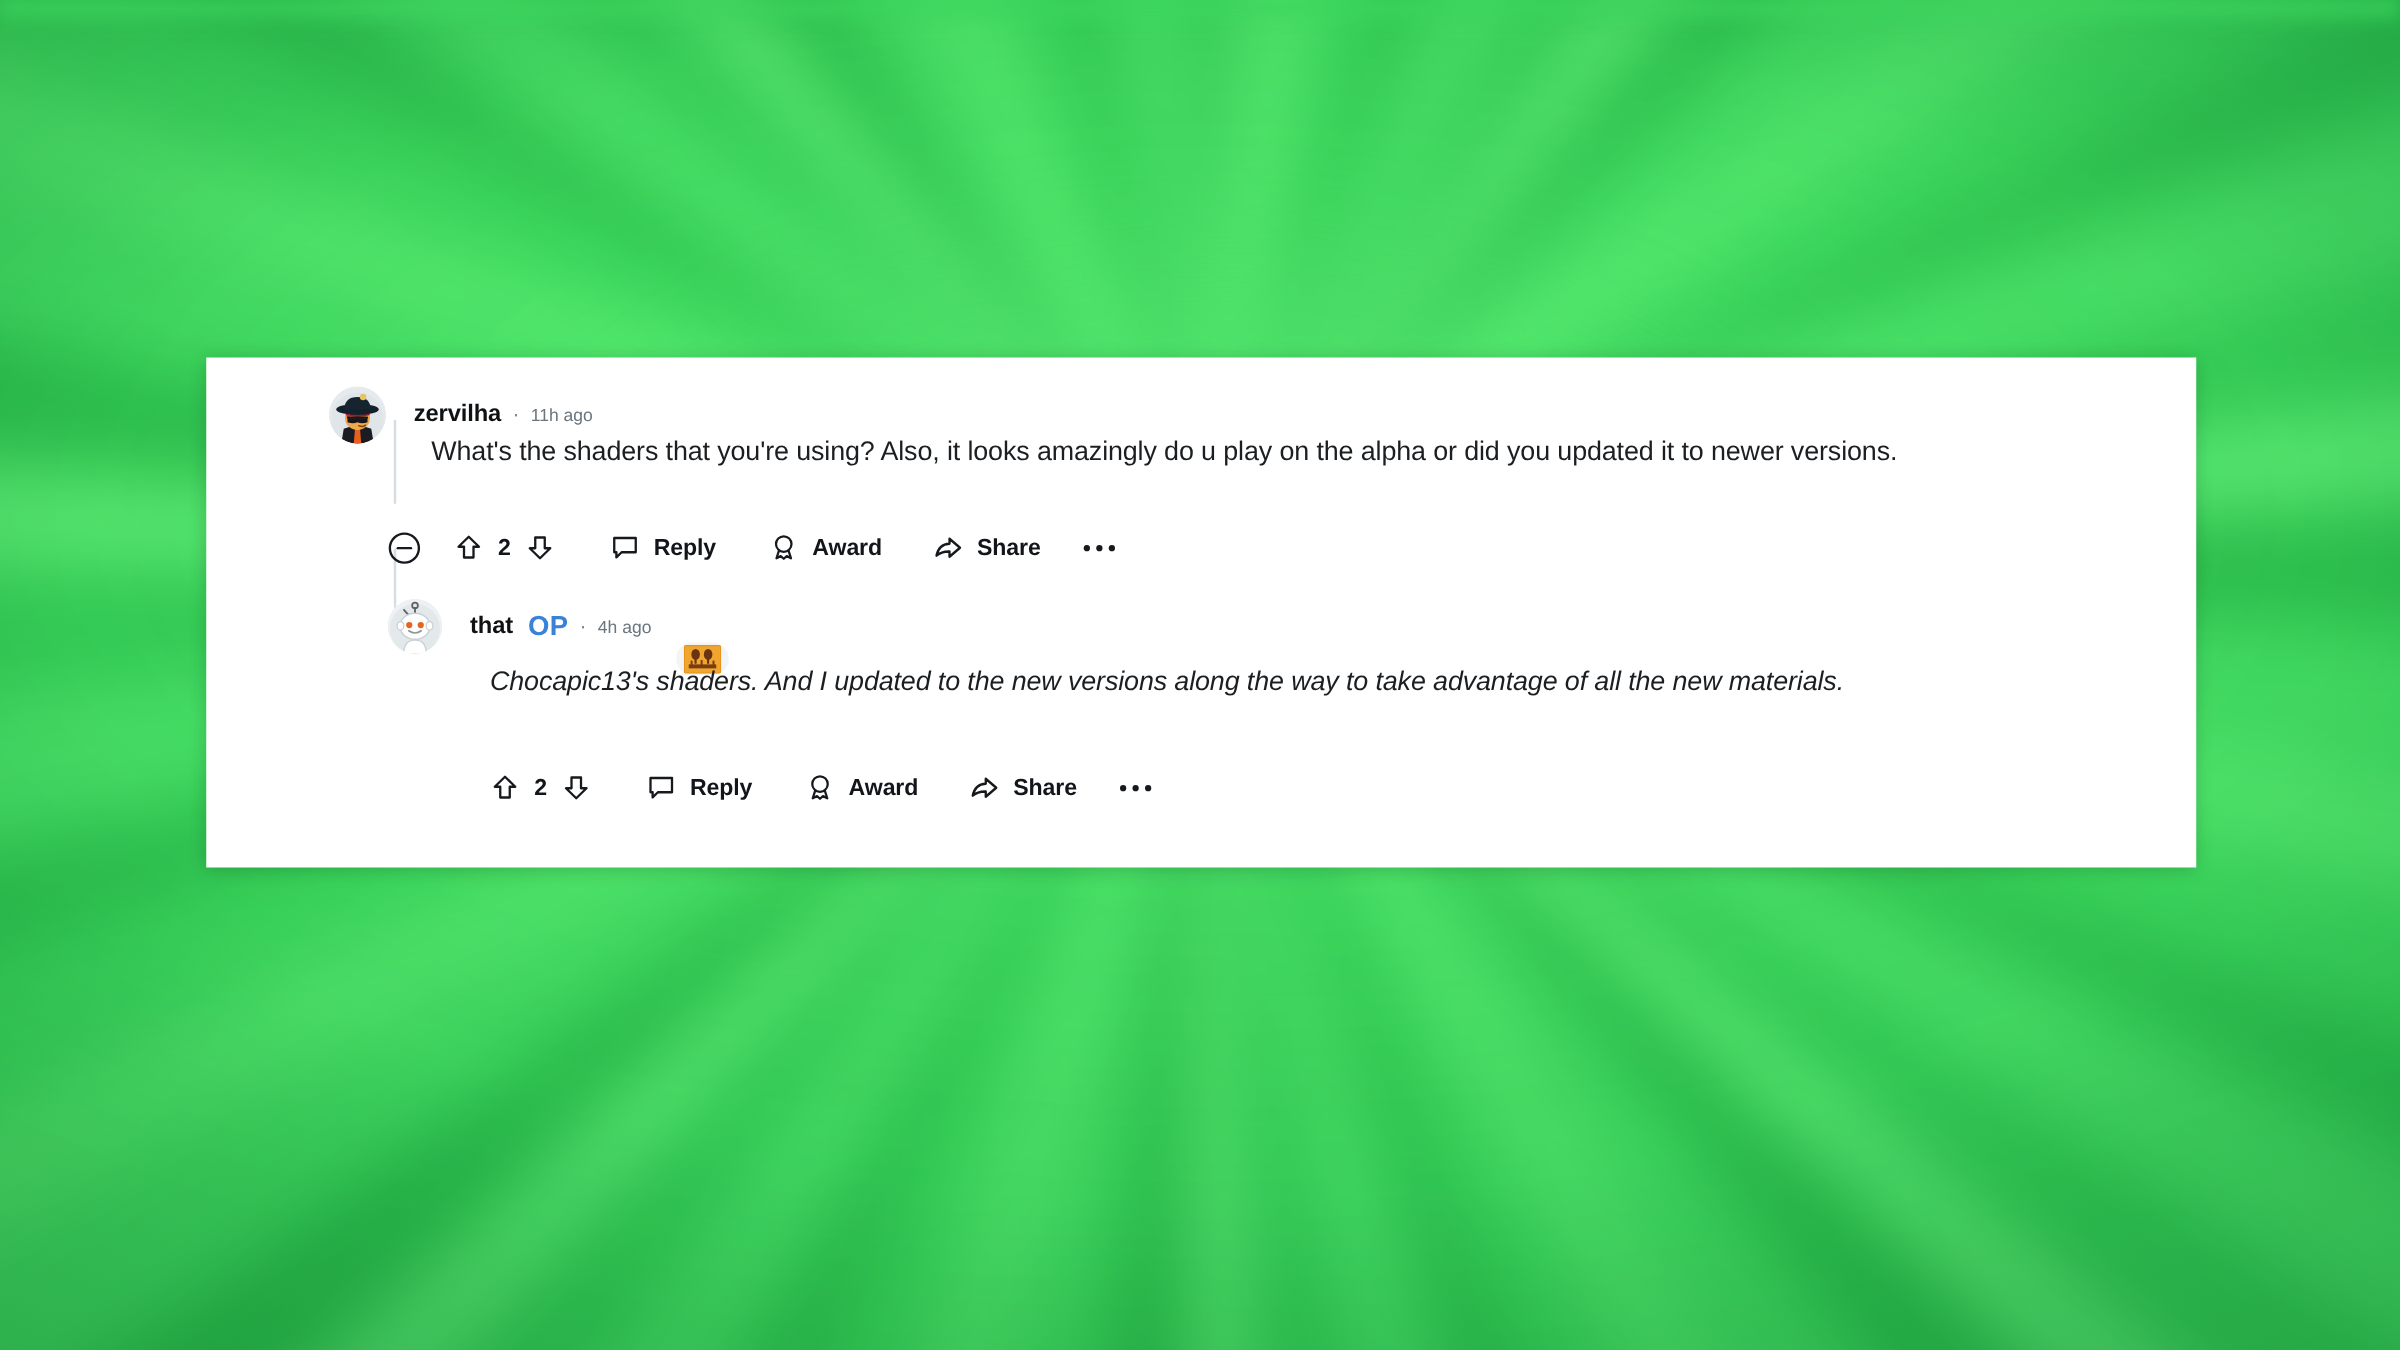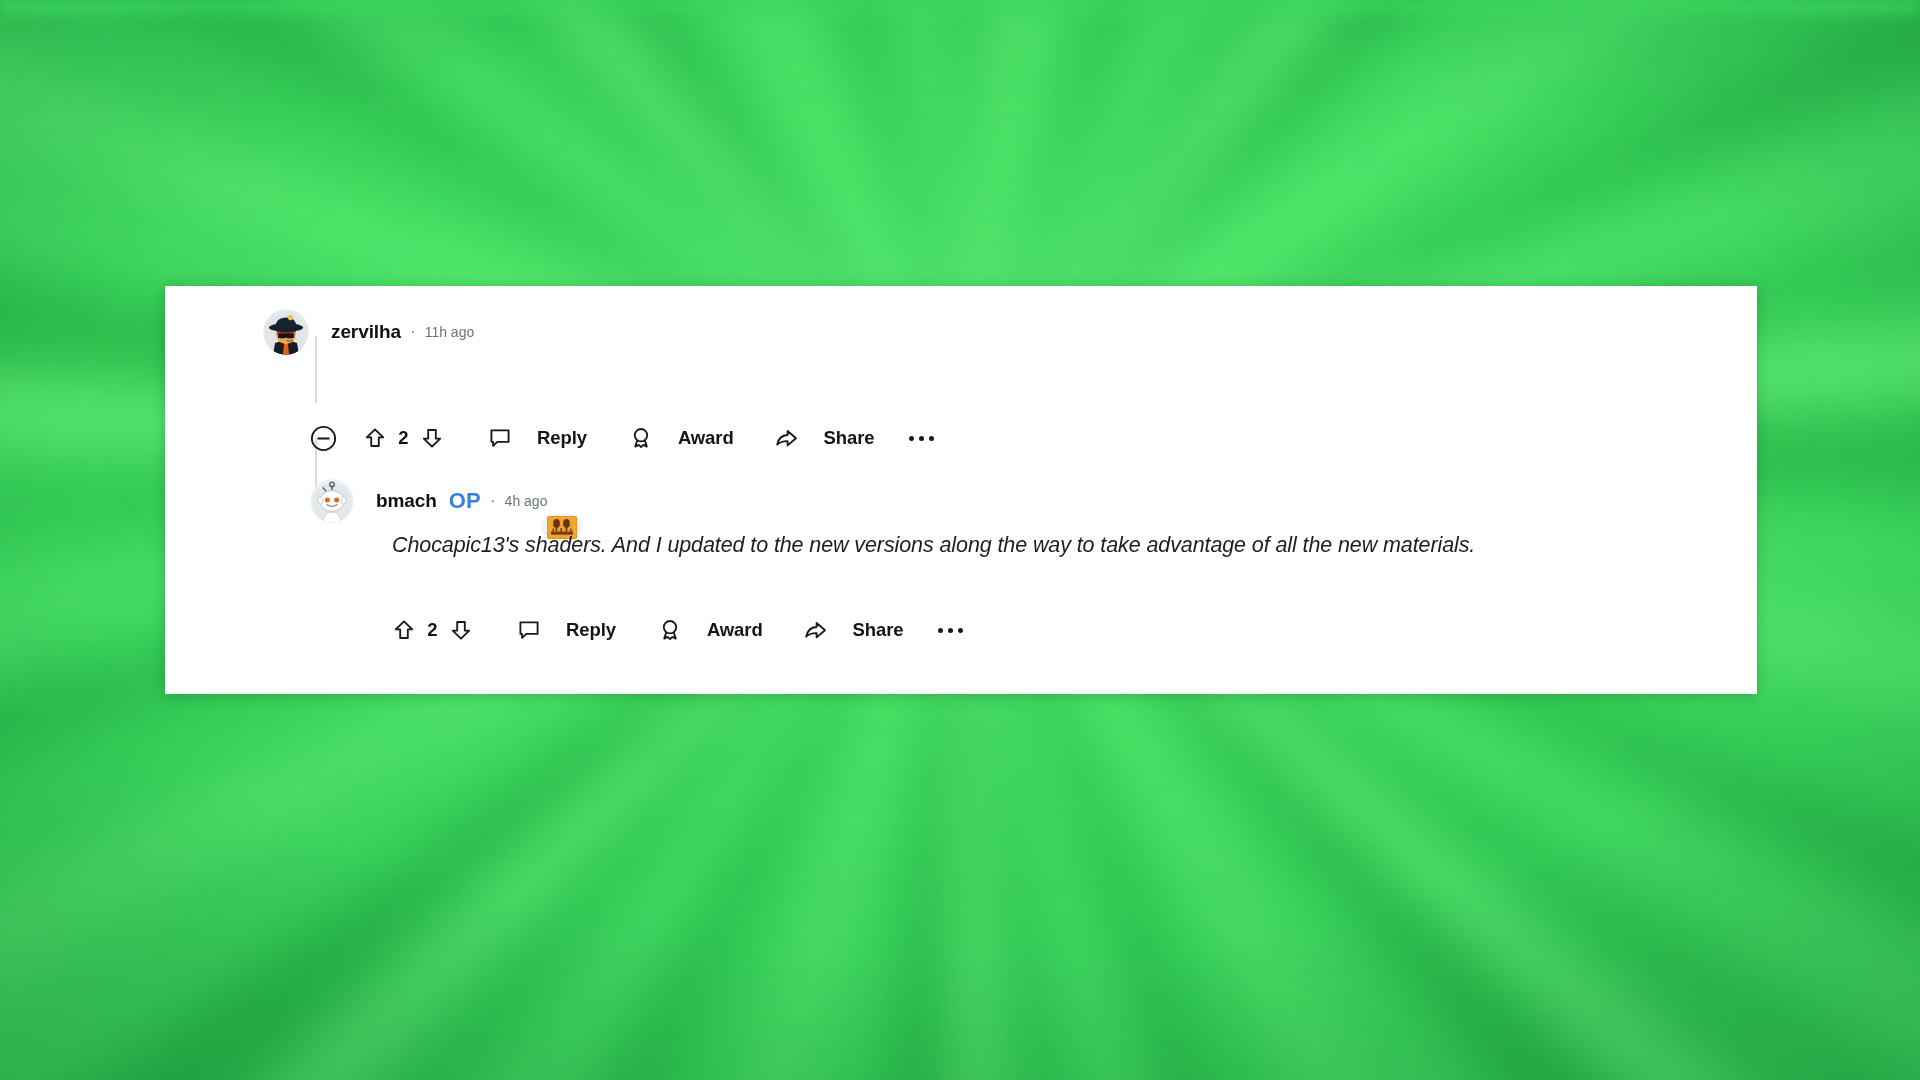--- a/index.html
+++ b/index.html
@@ -120,21 +120,21 @@
   .cbody.lvl1 { left:180px; top:60px;  width:1350px; }
   .cbody.lvl2 { left:227px; top:244px; width:1300px;font-style:italic; }
 
   
   .actions { position:absolute; display:flex; align-items:center; height:32px; }
   .actions.lvl1 { left:145px; top:136px; }
   .actions.lvl2 { left:227px; top:328px; }
 
   .act {
     display:flex; align-items:center;
-    color:#12151a; cursor:pointer;gap:14px;
+    color:#12151a; cursor:pointer;
   }
   .act .lbl {
     font-size:18.5px; font-weight:700;
     margin-left:11px; color:#12151a; letter-spacing:-.1px;
   }
   .collapse-btn { margin-right:26px; display:flex; align-items:center; }
 
   .votes { display:flex; align-items:center; }
   .score {
     font-size:18.5px; font-weight:700; color:#12151a;
@@ -192,20 +192,21 @@
             <path d="M12.5 18.5 q0 -10 10.5 -10 q10.5 0 10.5 10 z" fill="#16242f"></path>
             <circle cx="27.5" cy="8.6" r="2.6" fill="#e7c463"></circle>
           </g>
         </svg>
       </span>
       <span class="uname">zervilha</span>
       <span class="meta-dot">·</span>
       <span class="ago">11h ago</span>
     </div>
 
+    <div class="cbody lvl1">What's the shaders that you're using? Also, it looks amazingly do u play on the alpha or did you updated it to newer versions.</div>
 
     <div class="actions lvl1">
       <span class="collapse-btn">
         <svg width="27" height="27" viewBox="0 0 27 27" aria-hidden="true">
           <circle cx="13.5" cy="13.5" r="11.6" fill="none" stroke="#16191d" stroke-width="1.9"></circle>
           <line x1="8.2" y1="13.5" x2="18.8" y2="13.5" stroke="#16191d" stroke-width="1.9" stroke-linecap="round"></line>
         </svg>
       </span>
 
       <span class="votes">
@@ -284,21 +285,21 @@
             <ellipse cx="10.4" cy="21.6" rx="2.7" ry="3.4" fill="#ffffff" stroke="#c9d0d5" stroke-width="1"></ellipse>
             <ellipse cx="33.6" cy="21.6" rx="2.7" ry="3.4" fill="#ffffff" stroke="#c9d0d5" stroke-width="1"></ellipse>
 
             <circle cx="17.4" cy="21" r="2.5" fill="#e8641d"></circle>
             <circle cx="26.6" cy="21" r="2.5" fill="#e8641d"></circle>
 
             <path d="M17 25.6 q5 3.6 10 0" stroke="#8d949a" stroke-width="1.3" fill="none" stroke-linecap="round"></path>
           </g>
         </svg>
       </span>
-      <span class="uname">bmach</span>
+      <span class="uname">that</span>
       <span class="op-badge">OP</span>
       <span class="meta-dot">·</span>
       <span class="ago">4h ago</span>
     </div>
 
     <div class="flair">
       <svg class="flair-img" viewBox="0 0 30 23" aria-hidden="true">
         <rect width="30" height="23" fill="#e8931c"></rect>
         <rect x="1" y="1" width="28" height="21" fill="#f0a62e"></rect>
         <ellipse cx="9.5" cy="7.5" rx="3.4" ry="4.4" fill="#6b3410"></ellipse>

